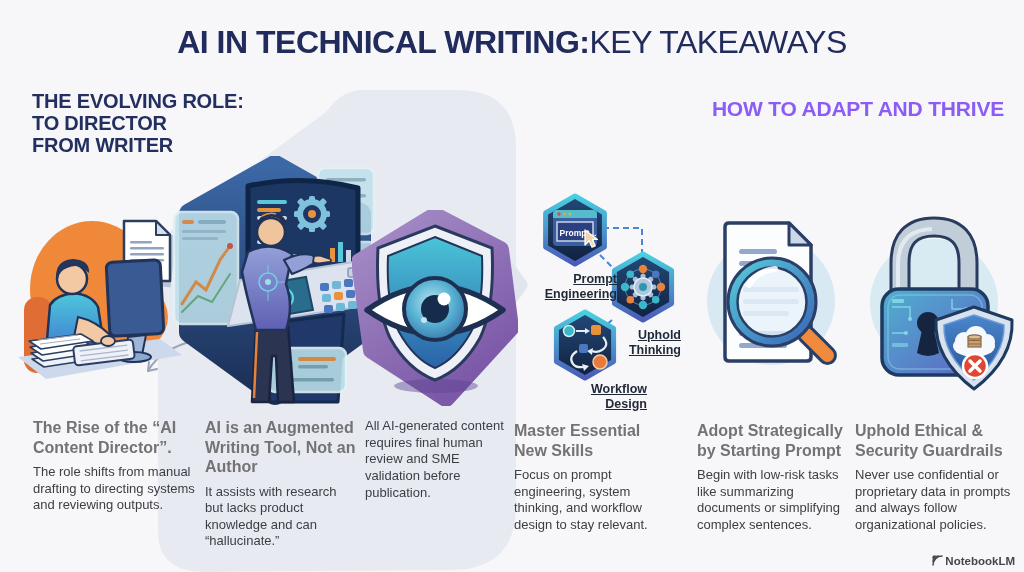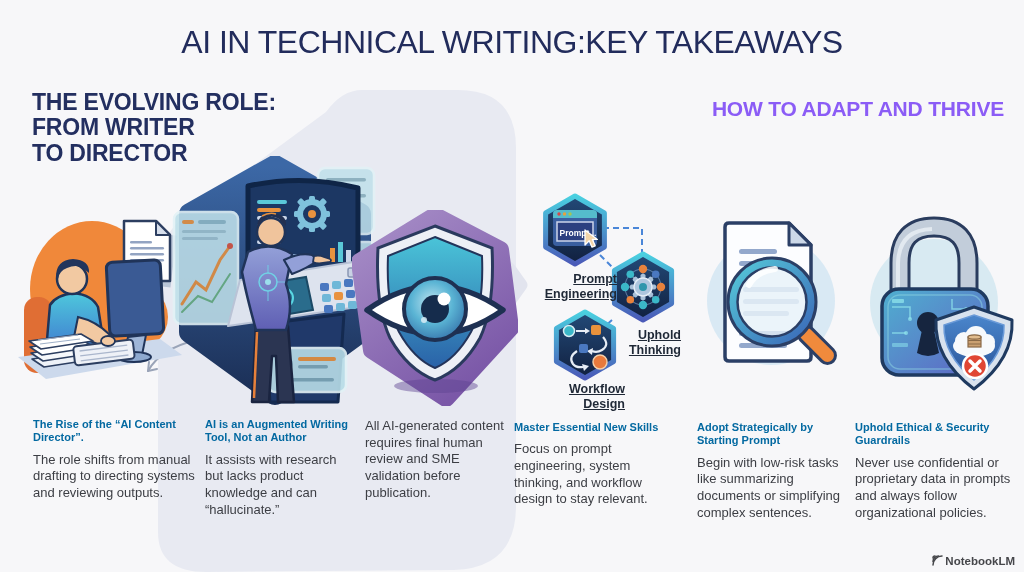--- a/index.html
+++ b/index.html
@@ -2,28 +2,28 @@
 <html><head>
 <meta charset="utf-8">
 <style>
   html,body{margin:0;padding:0;background:#dcdcde;}
   .stage{position:relative;width:1024px;height:572px;overflow:hidden;
          background:#f7f7f9;font-family:"Liberation Sans",sans-serif;}
   .abs{position:absolute;}
   .illus{position:absolute;}
   .main-title{position:absolute;top:24px;left:0;width:100%;text-align:center;
               font-size:32px;letter-spacing:-0.5px;color:#222c5c;white-space:nowrap;}
-  .main-title .t1{font-weight:400;}
+  .main-title .t1{font-weight:700;}
   .main-title .t2{font-weight:500;}
-  .left-heading{position:absolute;left:32px;top:90px;font-size:23px;font-weight:800;
+  .left-heading{position:absolute;left:32px;top:90px;font-size:20px;font-weight:800;
                 line-height:1.1;color:#232f60;letter-spacing:-0.2px;}
   .right-heading{position:absolute;left:512px;top:97px;width:492px;text-align:right;
                  font-size:21px;font-weight:800;color:#8b5cf6;letter-spacing:-0.2px;}
   .col{position:absolute;}
-  .col-title{font-size:11px;font-weight:700;color:#0369a1;line-height:1.22;margin-bottom:7px;}
+  .col-title{font-size:16px;font-weight:700;color:#737373;line-height:1.22;margin-bottom:7px;}
   .col-body{font-size:13px;font-weight:400;color:#3c3e44;line-height:1.28;}
   .hex-label{position:absolute;font-size:12.5px;font-weight:700;color:#1f2836;
              text-align:right;line-height:1.16;text-decoration:underline;}
   .footer{position:absolute;right:9px;bottom:5px;display:flex;align-items:center;gap:0;
           font-size:11.5px;font-weight:600;color:#45464a;}
   svg text{font-family:"Liberation Sans",sans-serif;}
 </style>
 </head>
 <body>
 
@@ -36,22 +36,22 @@
     <path d="M 196,340 Q 160,349 148,371" fill="none" stroke="#9aa4b8" stroke-width="2" stroke-linecap="round"></path>
     <path d="M 148,371 l 9,-2 m -9,2 l 1,-9" fill="none" stroke="#9aa4b8" stroke-width="2" stroke-linecap="round"></path>
   </svg>
 
   <div class="main-title">
     <span class="t1">AI IN TECHNICAL WRITING:</span><span class="t2">KEY TAKEAWAYS</span>
   </div>
 
   <div class="left-heading">
     <div>THE EVOLVING ROLE:</div>
+    <div>TO DIRECTOR</div>
     <div>FROM WRITER</div>
-    <div>TO DIRECTOR</div>
   </div>
 
   <div class="right-heading">HOW TO ADAPT AND THRIVE</div>
 
   <svg class="illus" style="left:12px;top:205px" width="172" height="195" viewBox="0 0 172 195">
     <defs>
       <linearGradient id="g1shirt" x1="0" y1="0" x2="0" y2="1">
         <stop offset="0" stop-color="#4ec7dc"></stop>
           <stop offset="1" stop-color="#3f78cf"></stop>
       </linearGradient>
@@ -312,21 +312,21 @@
       <path d="M70,155 l-6,3 5,4 z" fill="#e8eef6"></path>
       <rect x="56" y="151" width="9" height="9" rx="2" fill="#4a78c0"></rect>
       <path d="M54,158 Q45,164 50,171 Q53,175 60,174" fill="none" stroke="#e8eef6" stroke-width="2.2"></path>
       <path d="M59,171 l7,2 -5,5 z" fill="#e8eef6"></path>
       <circle cx="77" cy="169" r="7" fill="#e87a3c" stroke="#f4cfa8" stroke-width="1.5"></circle>
     </g>
   </svg>
 
   <div class="hex-label" style="left:533px;top:272px;width:84px">Prompt Engineering</div>
   <div class="hex-label" style="left:611px;top:328px;width:70px">Uphold Thinking</div>
-  <div class="hex-label" style="left:545px;top:382px;width:80px">Workflow Design</div>
+  <div class="hex-label" style="left:567px;top:382px;width:80px">Workflow Design</div>
 
   <svg class="illus" style="left:699px;top:207px" width="148" height="182" viewBox="0 0 148 182">
     <defs>
       <linearGradient id="g5rim" x1="0" y1="0" x2="1" y2="1">
         <stop offset="0" stop-color="#56c8d8"></stop>
           <stop offset="1" stop-color="#3a68b8"></stop>
       </linearGradient>
     </defs>
     <circle cx="72" cy="94" r="64" fill="#d9e9f4"></circle>
     <g>

